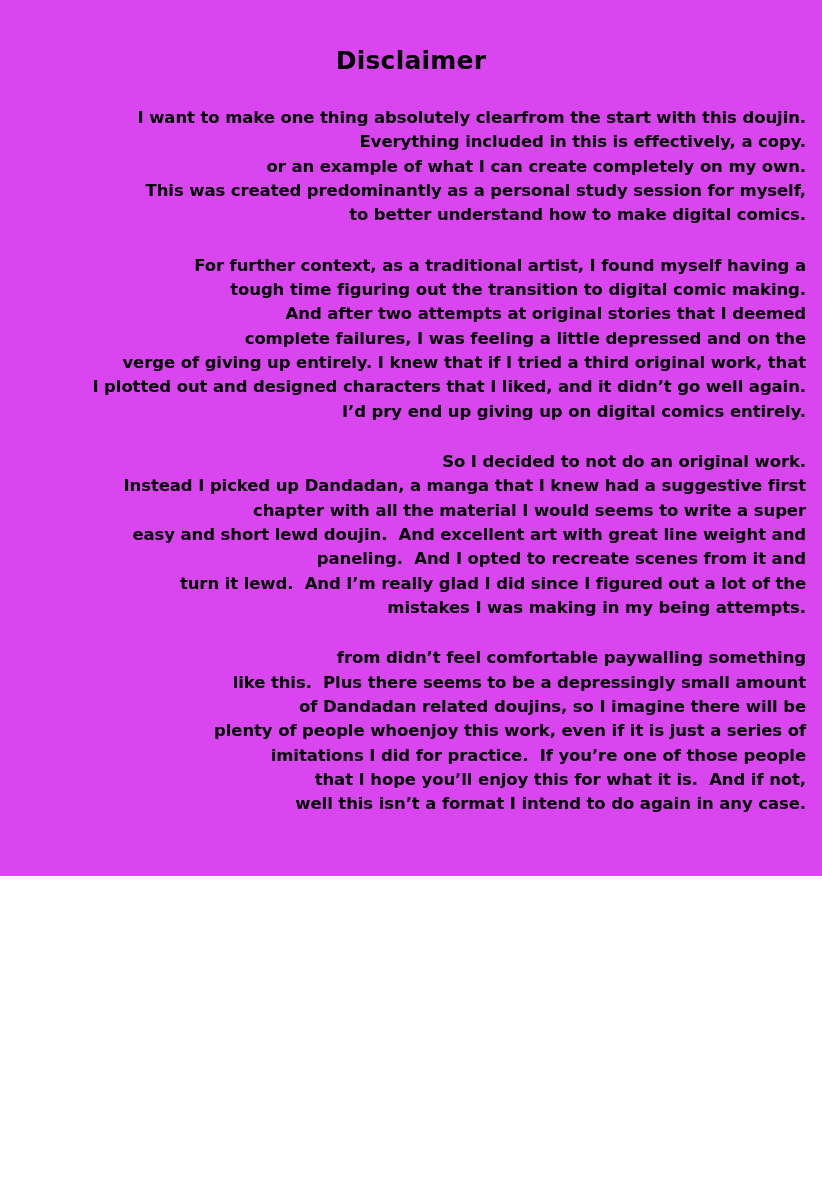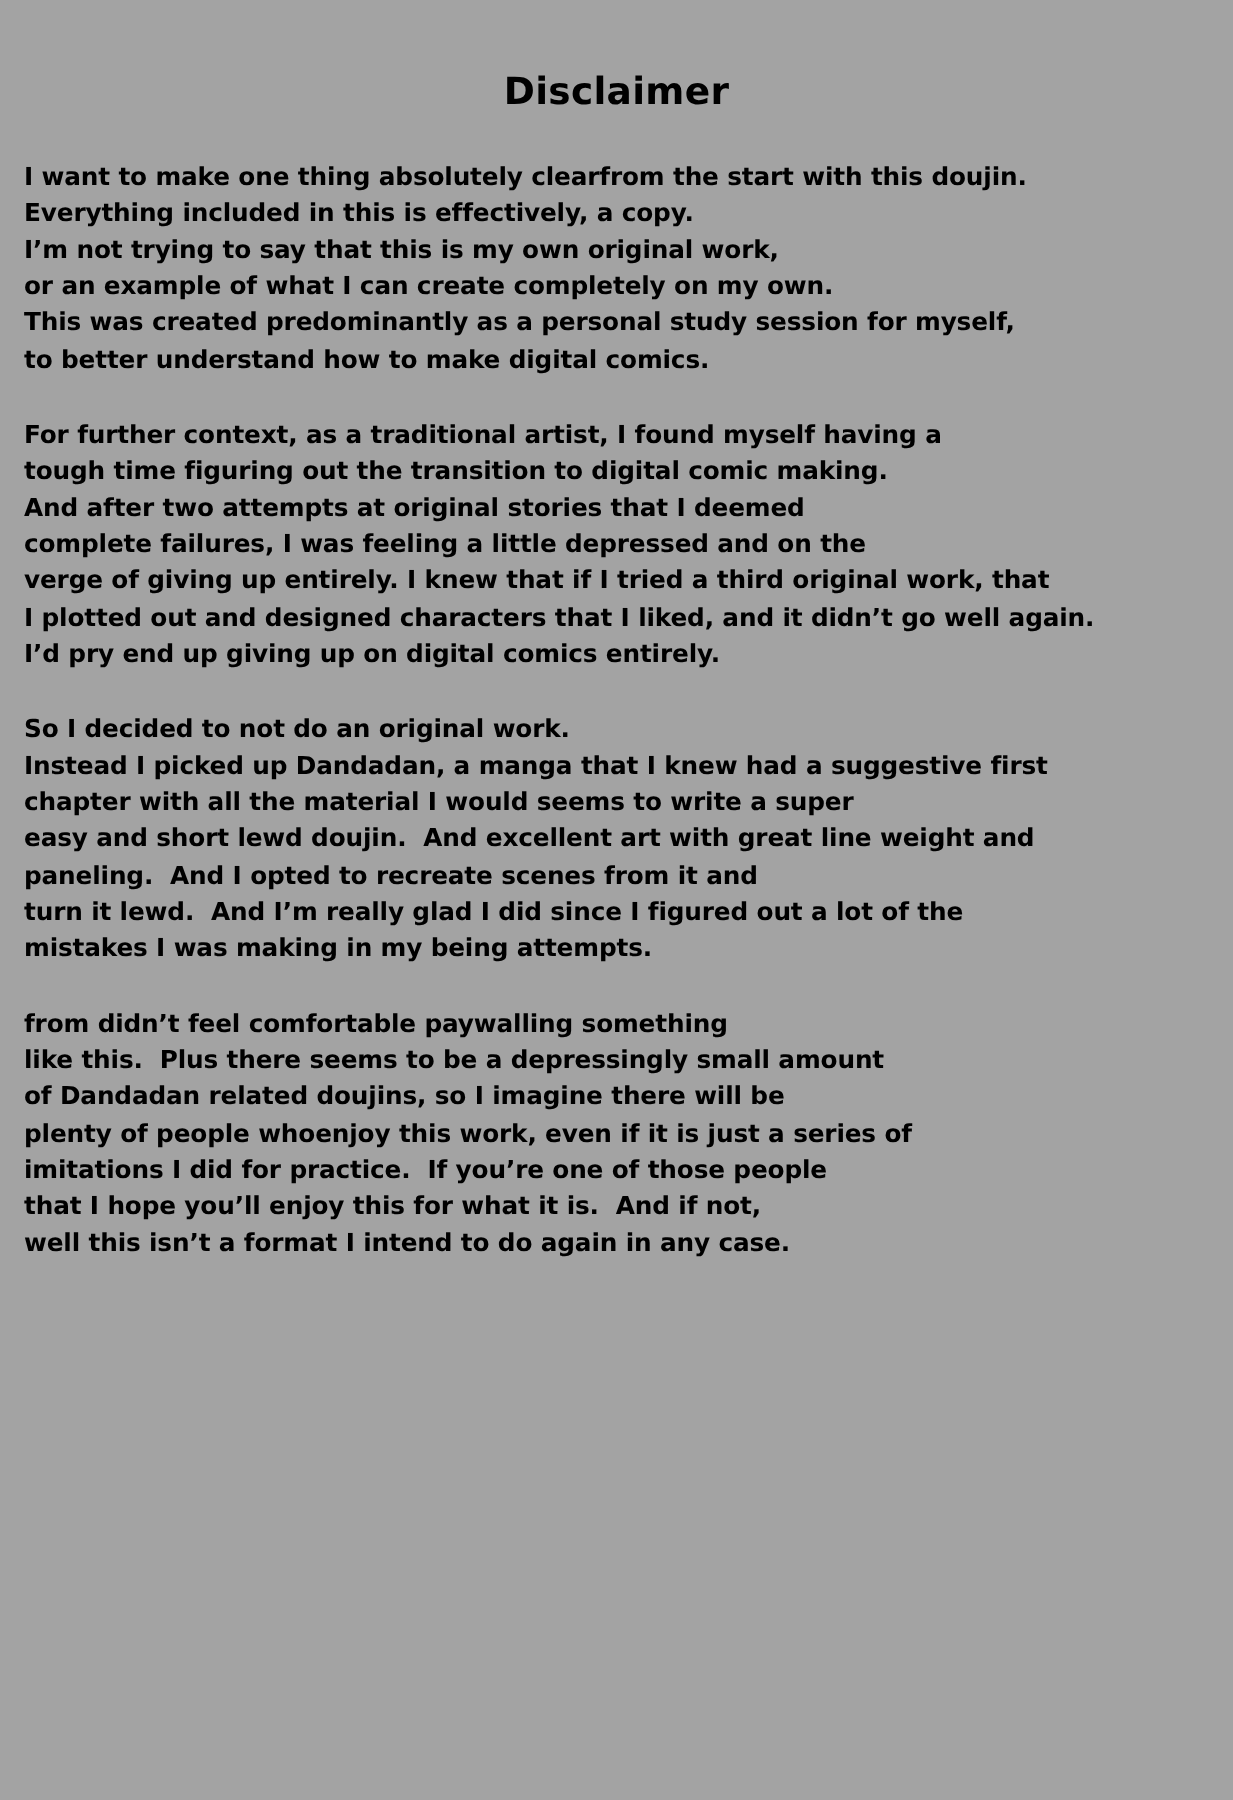--- a/index.html
+++ b/index.html
@@ -9,35 +9,35 @@
   }
   body {
     width: 822px;
     height: 1200px;
     font-family: "DejaVu Sans", sans-serif;
     color: #000000;
     overflow: hidden;
   }
   .page {
     width: 822px;
-    height: 1200px;
+    height: 876px;
     box-sizing: border-box;
     padding: 46px 16px 0 16px;
-    background: #a3a3a3;
+    background: #d946ef;
   }
   .doc-title {
     text-align: center;
     font-size: 25px;
     font-weight: bold;
     letter-spacing: 0.2px;
     margin: 0 0 30px 0;
     line-height: 1.2;
   }
   .para {
-    text-align: left;
+    text-align: right;
     font-size: 16.5px;
     font-weight: bold;
     line-height: 1.475;
     margin: 0 0 26px 0;
     letter-spacing: -0.1px;
   }
   .para:last-child {
     margin-bottom: 0;
   }
   .line {
@@ -48,21 +48,20 @@
 </head>
 <body>
 
 <div class="page">
 
   <h1 class="doc-title">Disclaimer</h1>
 
   <div class="para">
     <span class="line">I want to make one thing absolutely clearfrom the start with this doujin.</span>
     <span class="line">Everything included in this is effectively, a copy.</span>
-    <span class="line">I’m not trying to say that this is my own original work,</span>
     <span class="line">or an example of what I can create completely on my own.</span>
     <span class="line">This was created predominantly as a personal study session for myself,</span>
     <span class="line">to better understand how to make digital comics.</span>
   </div>
 
   <div class="para">
     <span class="line">For further context, as a traditional artist, I found myself having a</span>
     <span class="line">tough time figuring out the transition to digital comic making.</span>
     <span class="line">And after two attempts at original stories that I deemed</span>
     <span class="line">complete failures, I was feeling a little depressed and on the</span>

